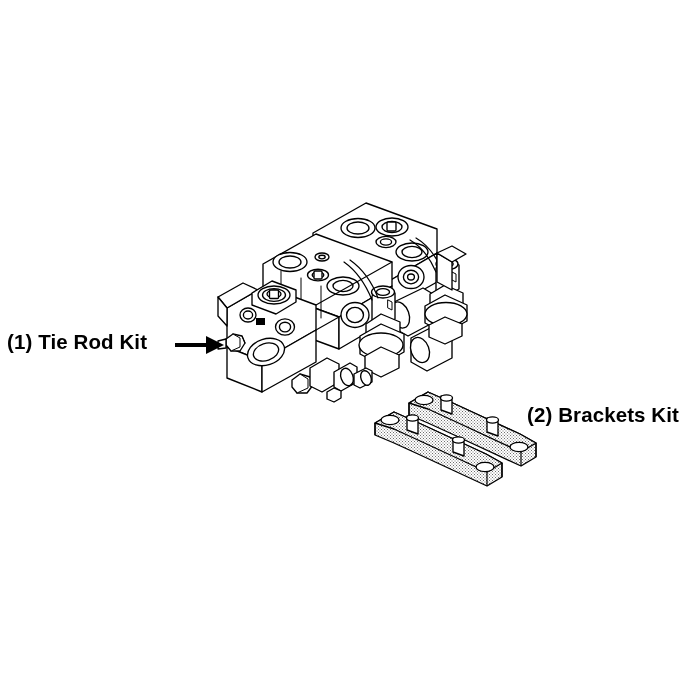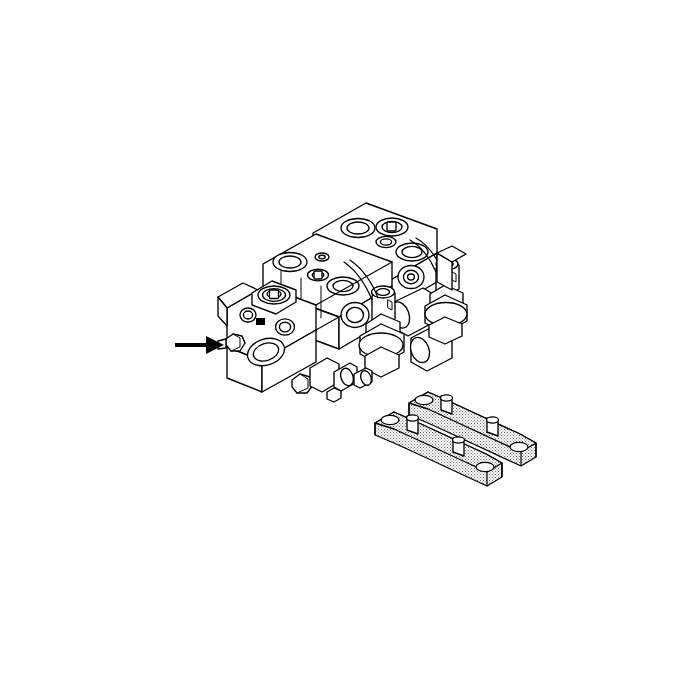--- a/index.html
+++ b/index.html
@@ -236,15 +236,17 @@
         <ellipse cx="458.5" cy="440" rx="6" ry="3.1" fill="#ffffff"></ellipse>
       </g>
     </g>
 
     <g>
       <line x1="175" y1="345" x2="209" y2="345" stroke="#000000" stroke-width="4"></line>
       <path d="M206,336 L224,345 L206,354 Z" fill="#000000" stroke="none"></path>
     </g>
   </svg>
 
-
+  <div class="callout" id="callout-tie-rod">(1) Tie Rod Kit</div>
+
+  <div class="callout" id="callout-brackets">(2) Brackets Kit</div>
 
 </div>
 
 </body></html>

